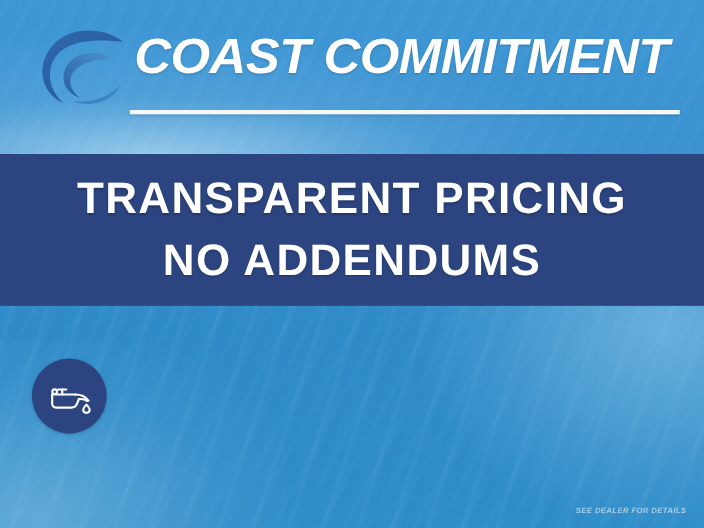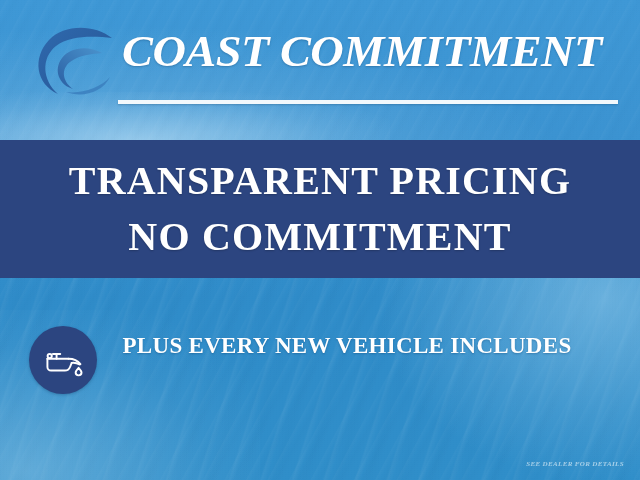--- a/index.html
+++ b/index.html
@@ -5,21 +5,21 @@
   html, body {
     margin: 0;
     padding: 0;
     background: #ffffff;
   }
   #banner {
     position: relative;
     width: 640px;
     height: 480px;
     overflow: hidden;
-    font-family: Liberation Serif, serif;
+    font-family: Liberation Sans, sans-serif;
     background: #7f1d1d;
     user-select: none;
   }
 
   
   .bg-base {
     position: absolute;
     inset: 0;
     background: linear-gradient(180deg, #3e98d6 0%, #3b93d1 28%, #2f8cc9 62%, #2f8ec9 100%);
   }
@@ -241,21 +241,21 @@
       </svg>
     </div>
 
     <div class="brand-title">COAST COMMITMENT</div>
 
     <div class="header-rule"></div>
   </div>
 
   <div class="headline-block">
     <div class="headline-line">TRANSPARENT PRICING</div>
-    <div class="headline-line">NO COMMITMENT</div>
+    <div class="headline-line">NO ADDENDUMS</div>
   </div>
 
   <div class="promo-row">
 
     <div class="promo-badge">
       <svg viewBox="0 0 48 40" width="44" height="37" aria-hidden="true">
         <g fill="none" stroke="#ffffff" stroke-width="2.1" stroke-linecap="round" stroke-linejoin="round">
 
           <path d="M7 18 L7 27 C7 29.2 8.8 31 11 31 L26 31 C28.6 31 30.8 29.4 31.7 27.1 L33.5 22.6"></path>
           <path d="M7 18 L30 18"></path>
@@ -267,19 +267,18 @@
           <path d="M13 13 L21 13"></path>
 
           <circle cx="9.5" cy="15.2" r="2.3"></circle>
 
           <path d="M41 28 C43.2 30.4 44.2 31.8 44.2 33.2 C44.2 34.9 42.8 36.2 41 36.2 C39.2 36.2 37.8 34.9 37.8 33.2 C37.8 31.8 38.8 30.4 41 28 Z"></path>
         </g>
       </svg>
     </div>
 
     <div class="promo-text">
-      <div class="promo-line">PLUS EVERY NEW VEHICLE INCLUDES</div>
     </div>
   </div>
 
   <div class="disclaimer">SEE DEALER FOR DETAILS</div>
 
 </div>
 
 </body></html>

